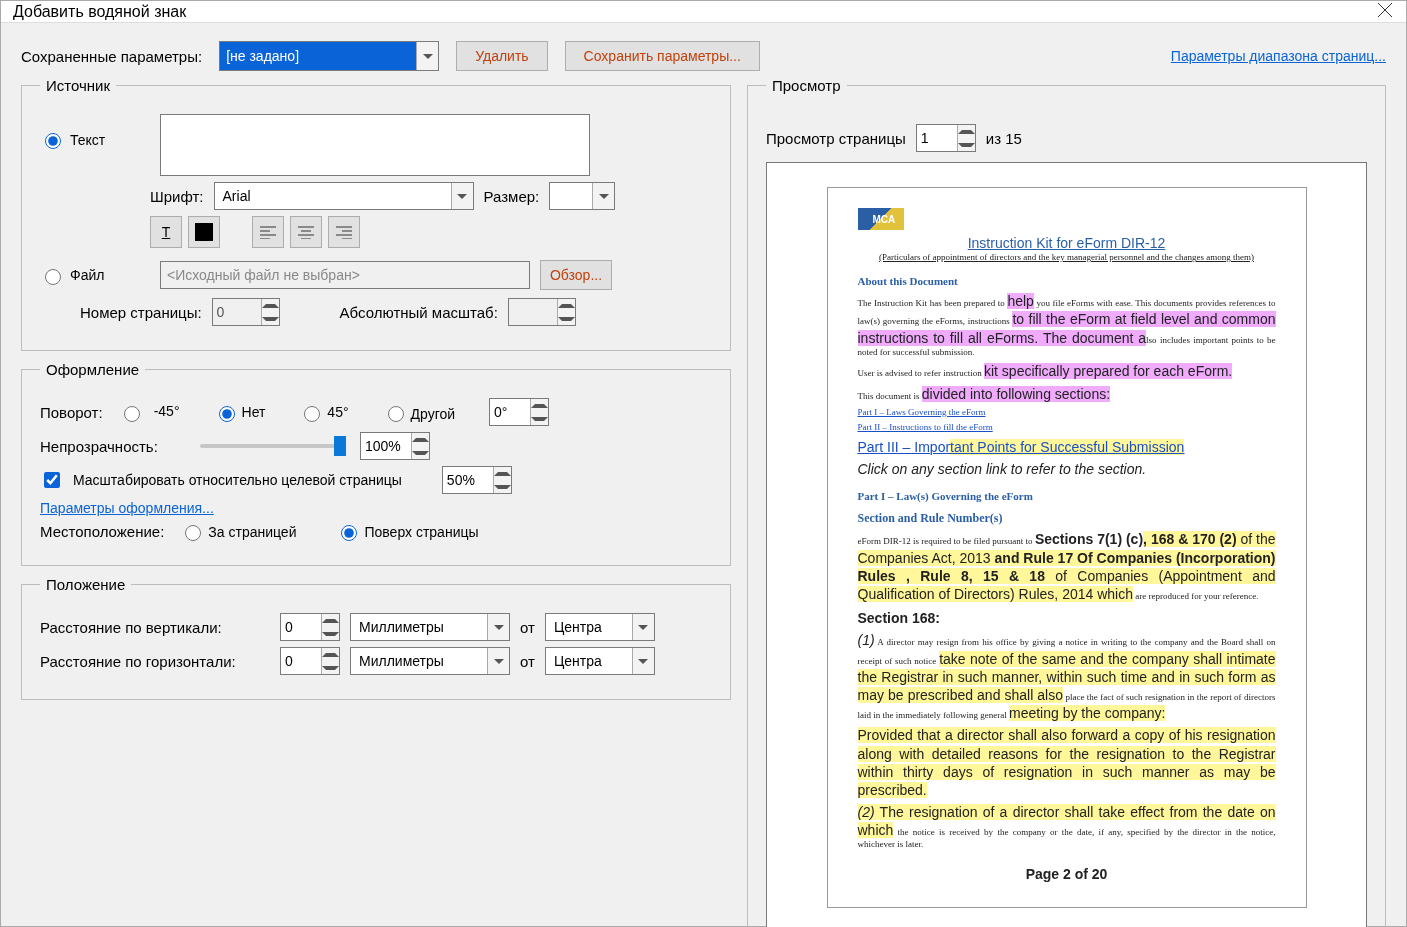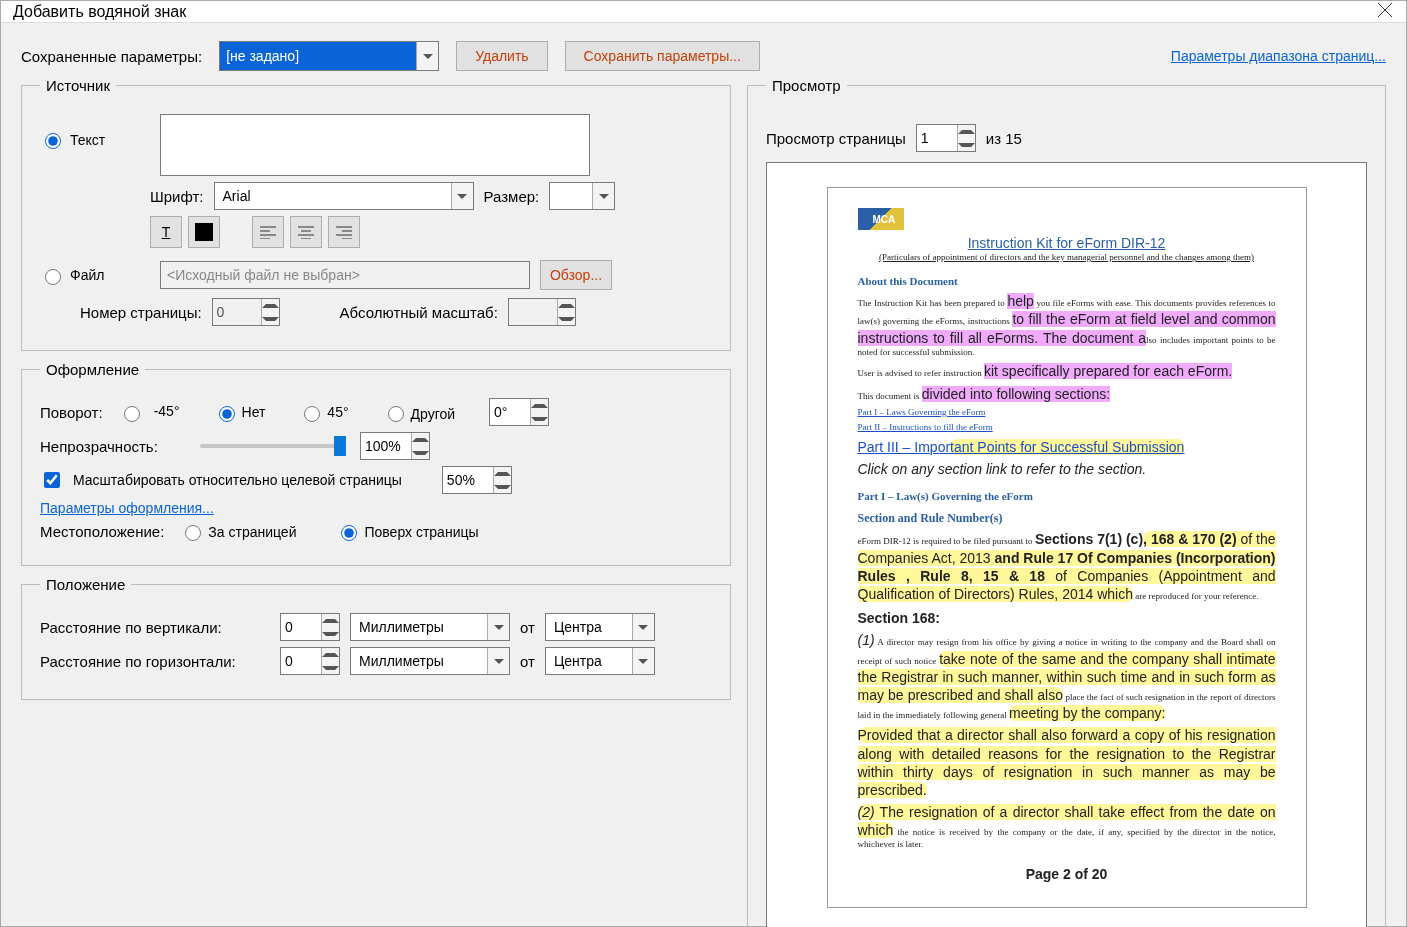--- a/index.html
+++ b/index.html
@@ -46,21 +46,21 @@
   .selectbox .sbtn { width: 22px; height: 100%; border-left: 1px solid #aaa; background: #f3f3f3; display: flex; align-items: center; justify-content: center; }
   .prevrow { display: flex; align-items: center; gap: 10px; padding: 16px 0 10px 0; }
   .preview-frame { flex: 1; border: 1px solid #777; background: #fff; padding: 24px; display: flex; justify-content: center; overflow: hidden; }
   .page { width: 480px; background: #fff; border: 1px solid #999; padding: 20px 30px; font-size: 9px; font-family: 'Times New Roman', serif; color: #222; line-height: 1.3; }
   .page .logo { width: 46px; height: 22px; background: linear-gradient(135deg,#2a5fa6 50%,#e3c23b 50%); color: #fff; font-weight: bold; font-family: sans-serif; font-size: 10px; display: inline-flex; align-items: center; padding-left: 15px; }
   .page .ptitle { text-align: center; color: #2a5fa6; font-size: 10px; margin-top: 4px; }
   .page .psubtitle { text-align: center; font-size: 9px; font-family: 'Times New Roman', serif; text-decoration: underline; }
   .page h4 { color: #2a5fa6; font-weight: bold; margin: 10px 0 2px 0; font-size: 11px; font-family: 'Times New Roman', serif; }
   .page h5 { color: #2a5fa6; font-weight: bold; margin: 8px 0 2px 0; font-size: 12px; font-family: 'Times New Roman', serif; }
   .page .hl-g { background: #f0abfc; }
-  .page .hl-y { background: #fff79a; border-radius: 7px; }
+  .page .hl-y { background: #fff79a; }
   .page a { color: #1a4fc7; font-family: 'Times New Roman', serif; font-size: 9px; }
   .page p { margin: 4px 0; text-align: justify; font-family: 'Times New Roman', serif; font-size: 9px; }
   .page .sec { margin-top: 6px; }
   .page .center { text-align: center; margin-top: 14px; }
 </style>
 </head>
 <body>
 
 <div class="dialog">
   <div class="titlebar">

